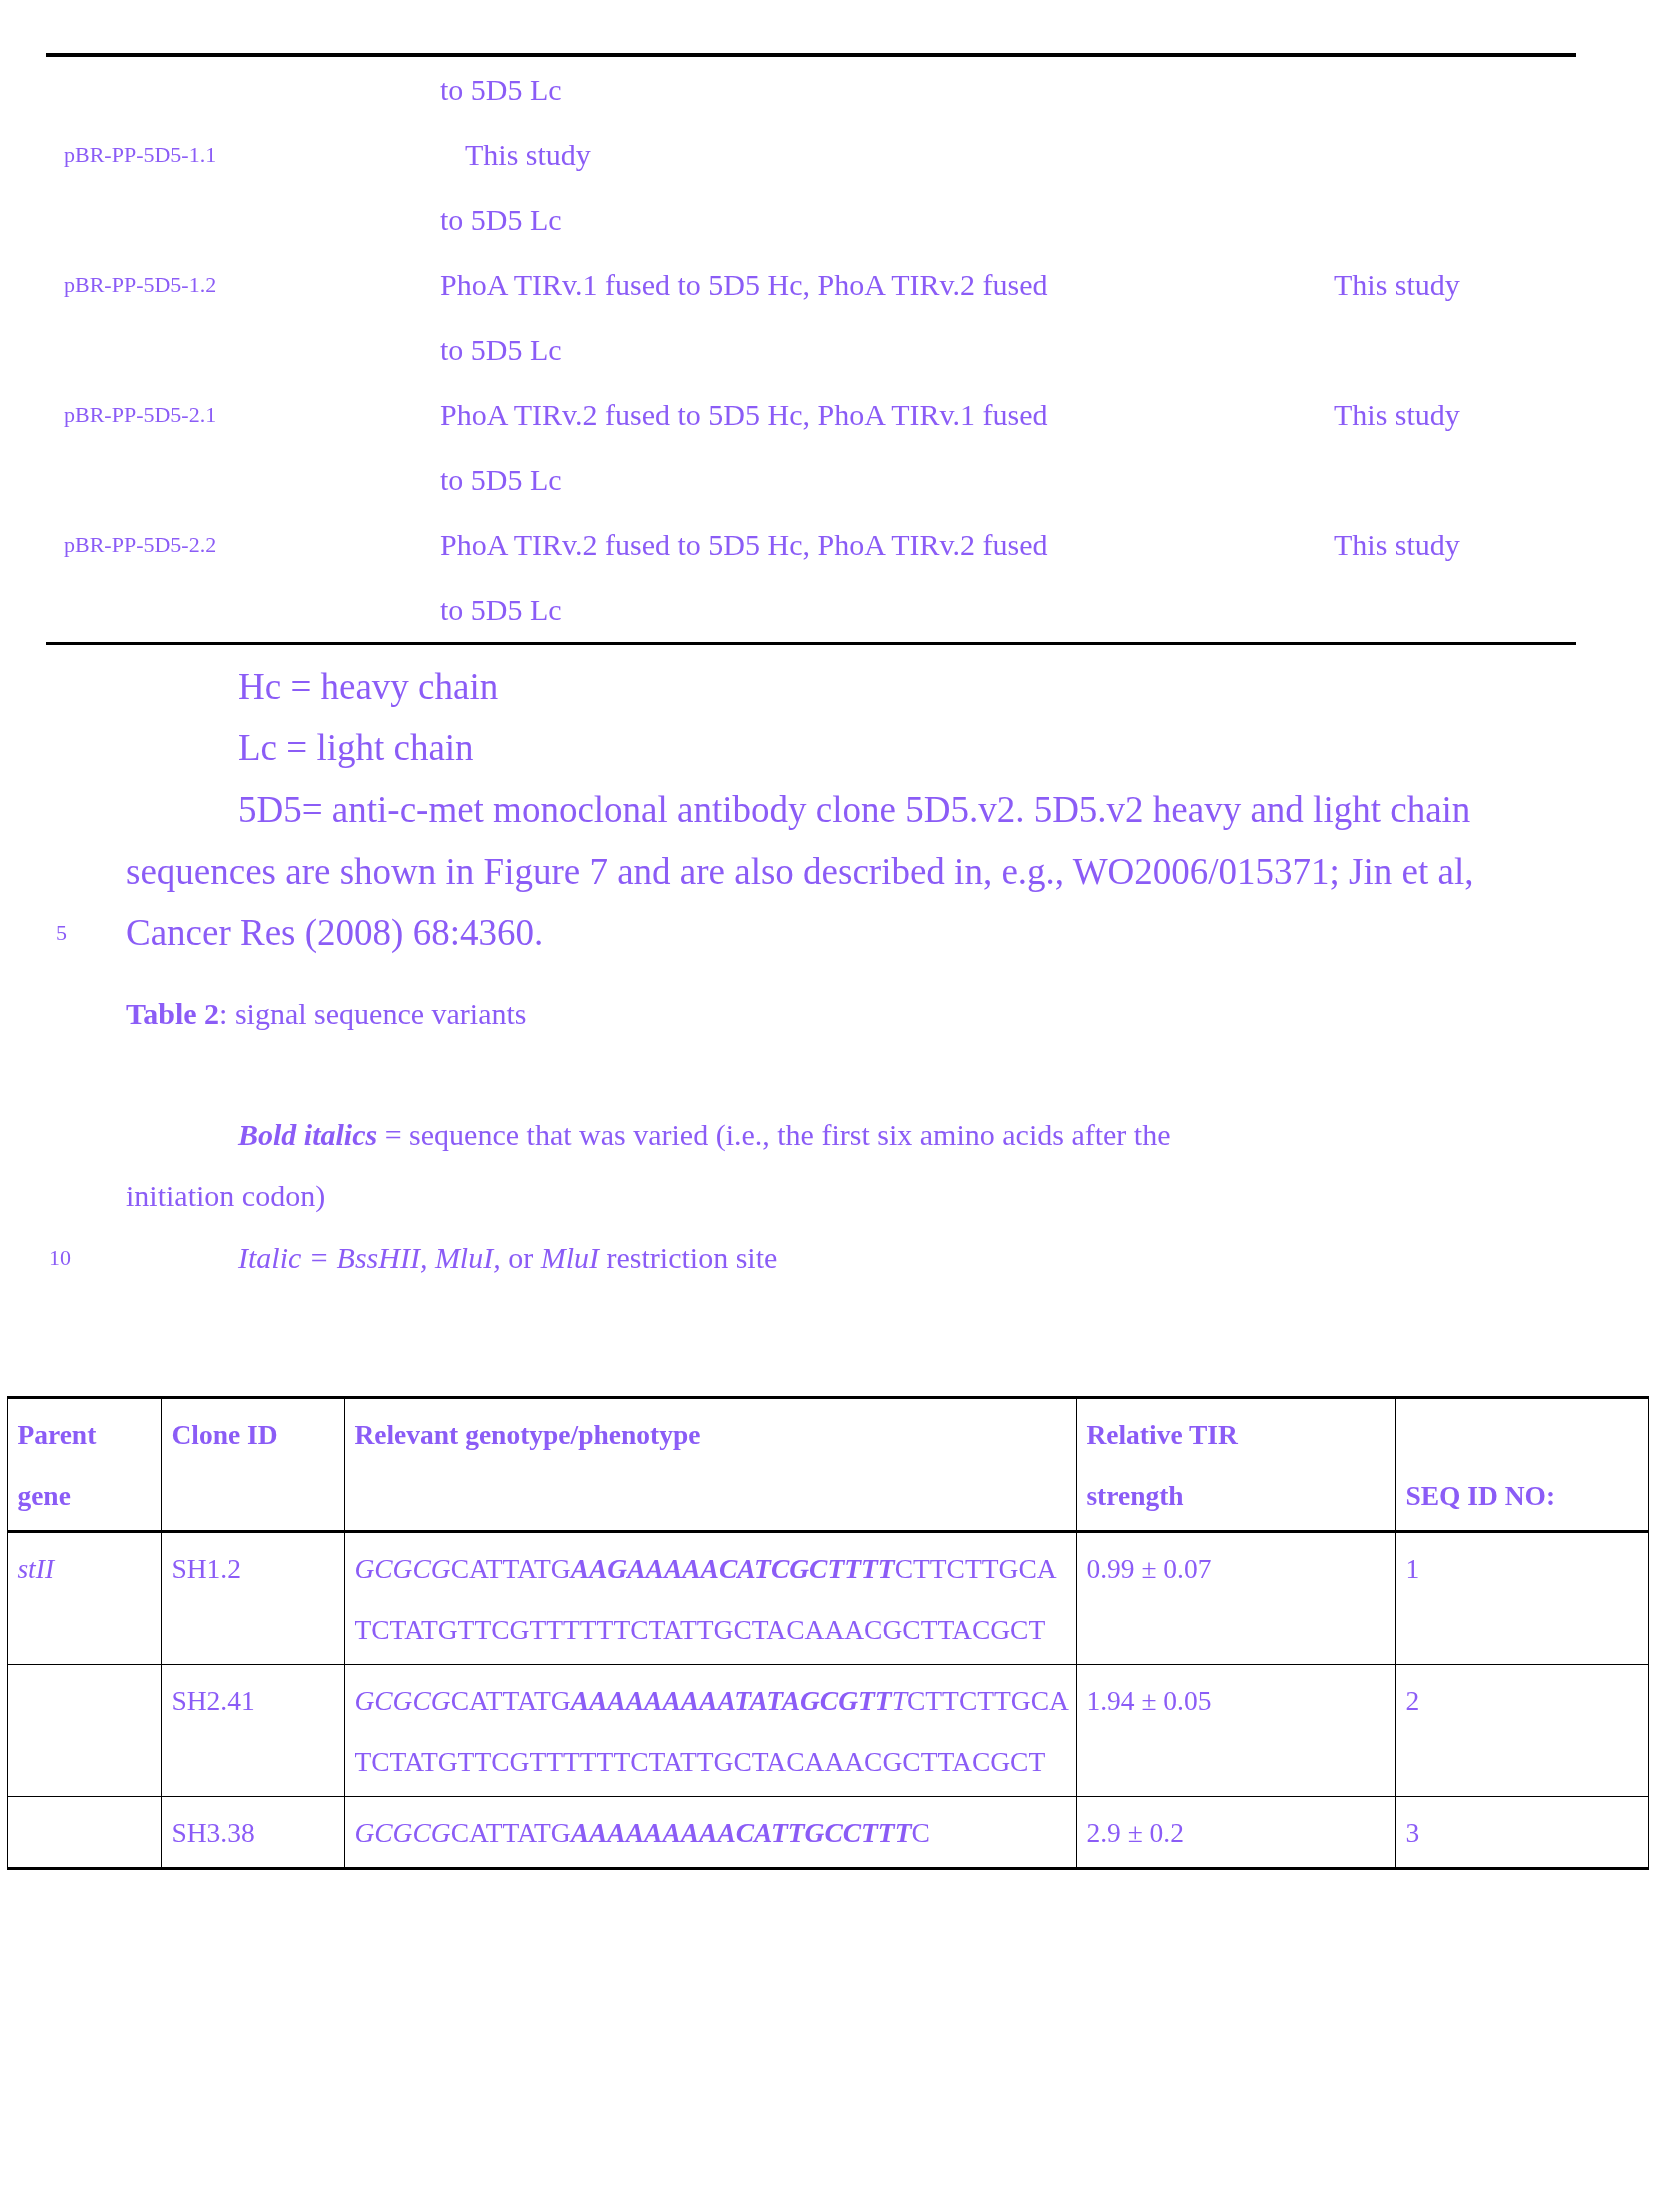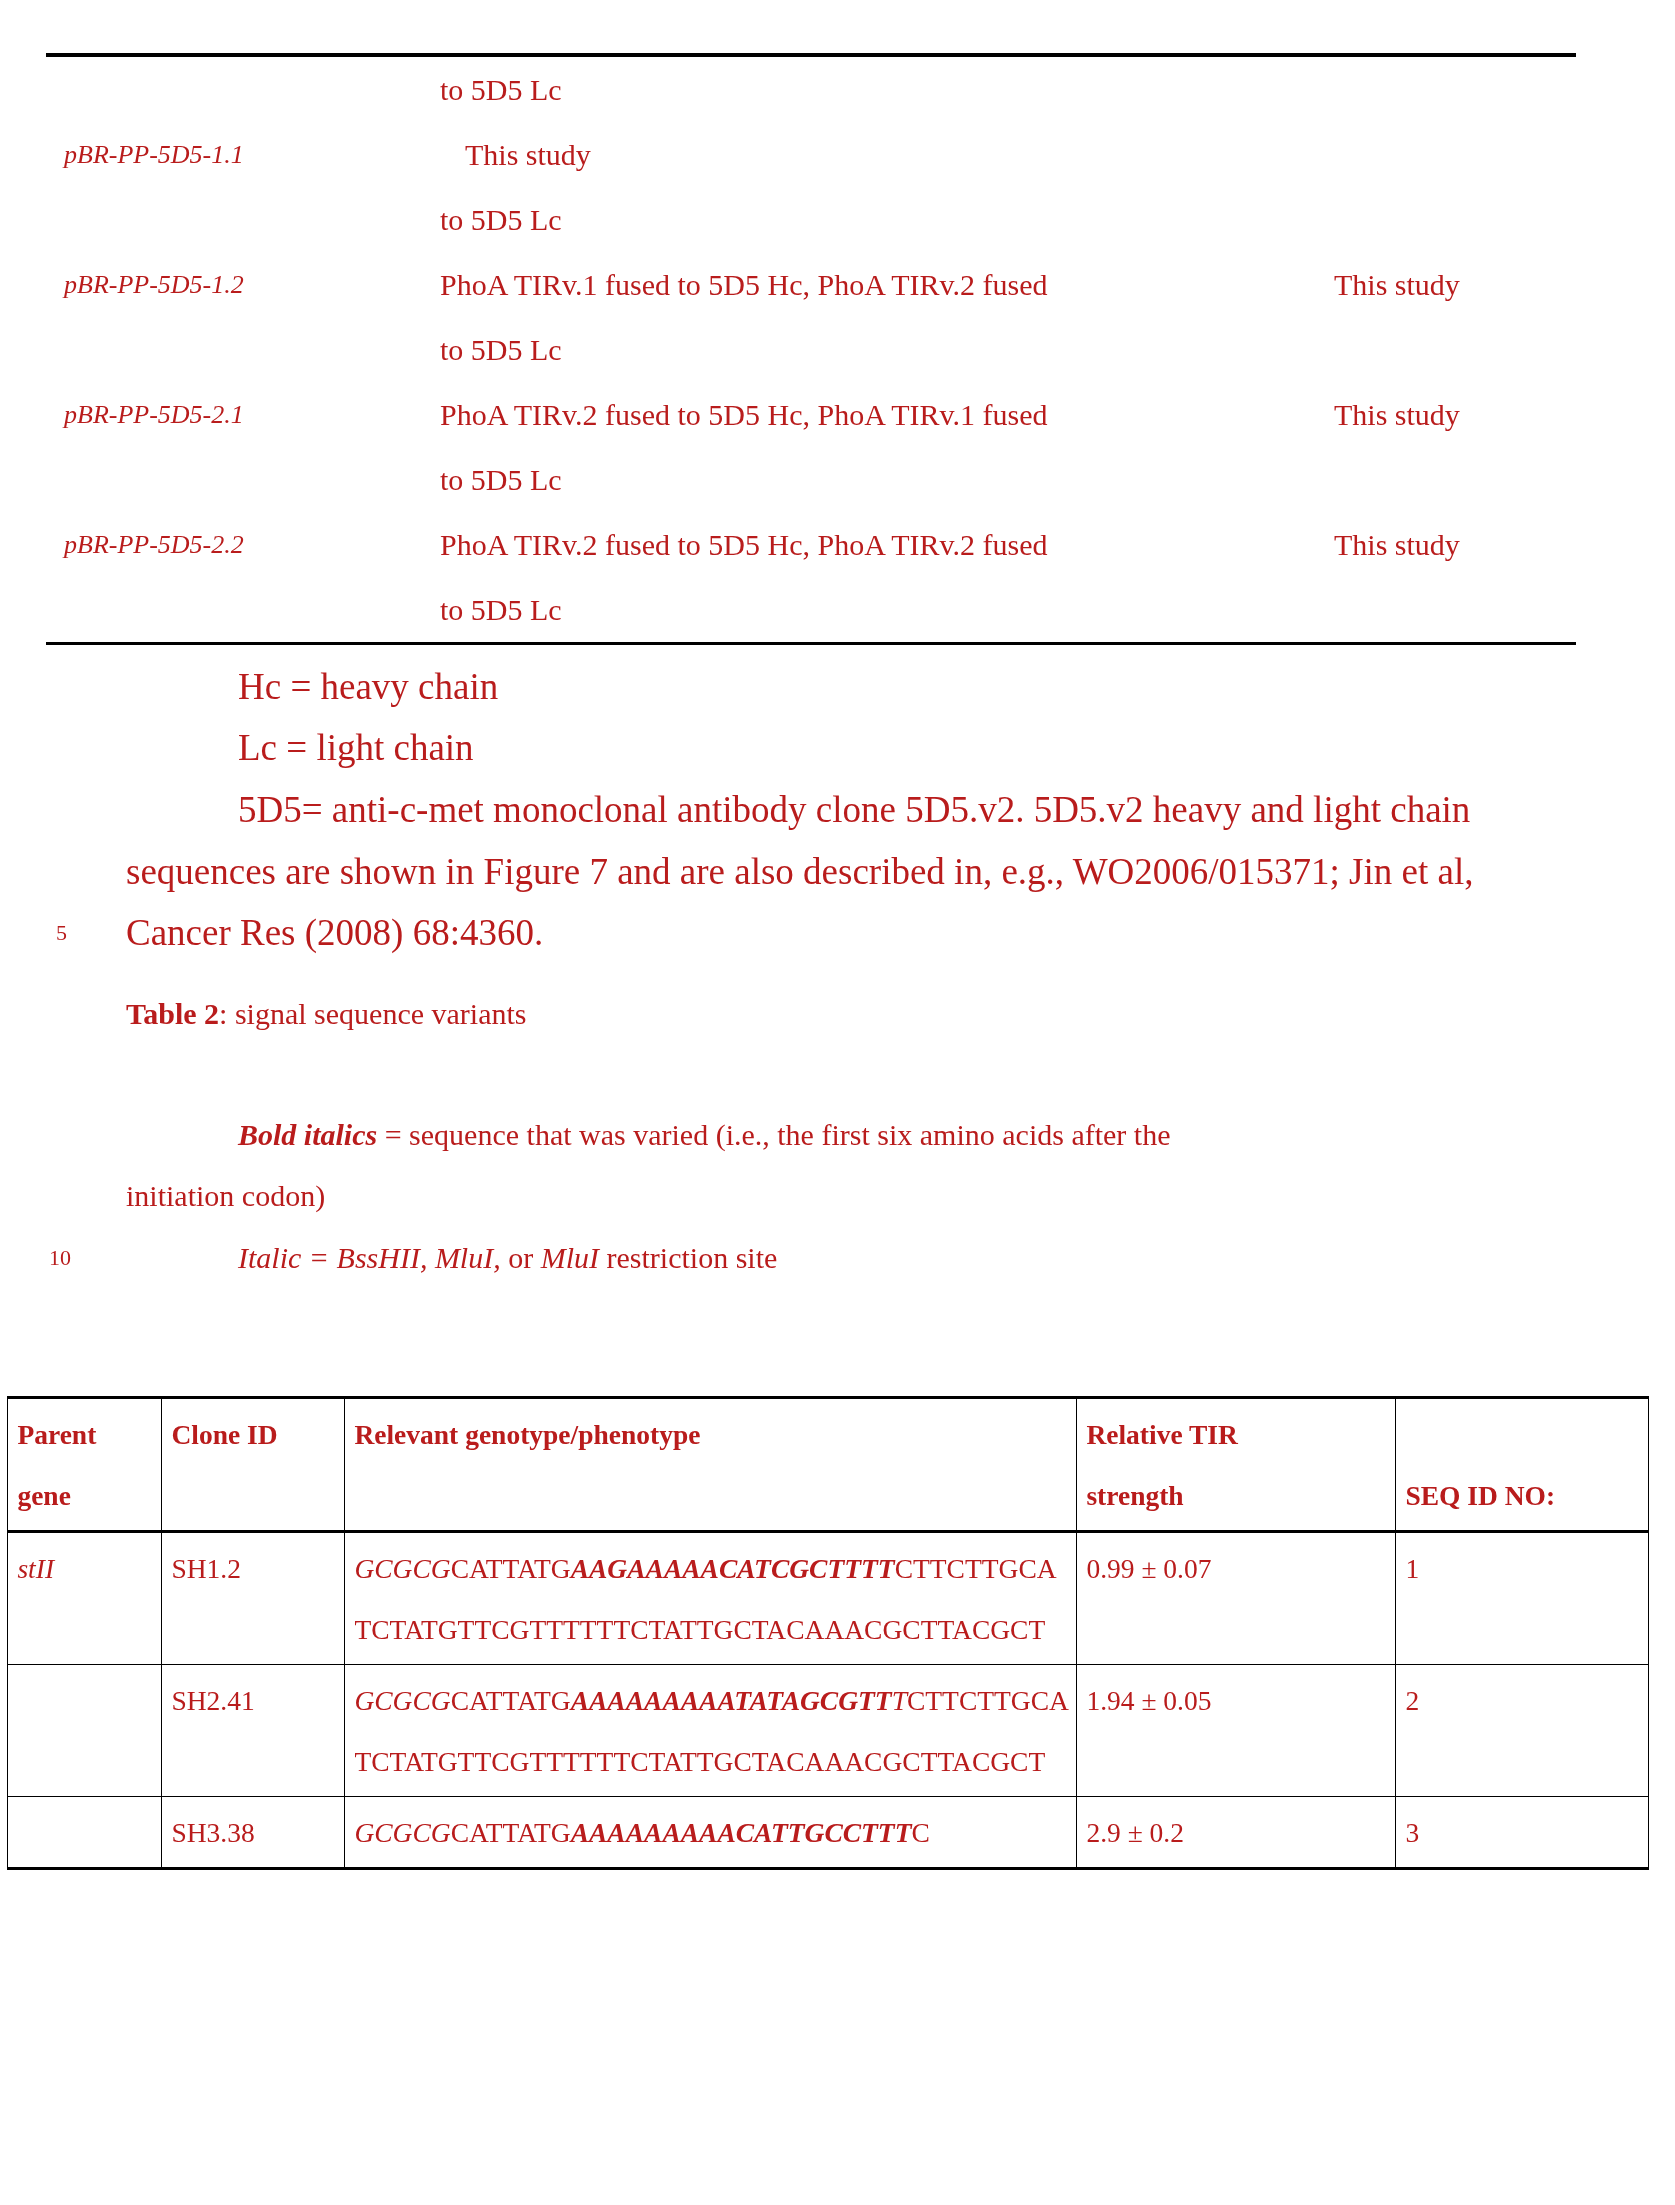--- a/index.html
+++ b/index.html
@@ -6,21 +6,21 @@
     margin: 0;
     padding: 0;
     background: #ffffff;
   }
   .page {
     position: relative;
     width: 1676px;
     height: 2205px;
     background: #ffffff;
     font-family: "Liberation Serif", "DejaVu Serif", serif;
-    color: #b91c1c;
+    color: #8b5cf6;
     overflow: hidden;
   }
 
   
   .top-table {
     position: absolute;
     left: 46px;
     top: 53px;
     width: 1530px;
   }
@@ -32,25 +32,24 @@
   .top-rows {
     position: relative;
   }
   .trow {
     display: flex;
     align-items: flex-start;
   }
   .tc-name {
     width: 394px;
     flex: 0 0 394px;
-    font-size: 26px;
+    font-size: 22px;
     line-height: 65px;
     padding-left: 18px;
     box-sizing: border-box;
-    font-style: italic;
   }
   .tc-desc {
     width: 869px;
     flex: 0 0 869px;
     font-size: 30px;
     line-height: 65px;
   }
   .tc-src {
     flex: 1 1 auto;
     font-size: 30px;

